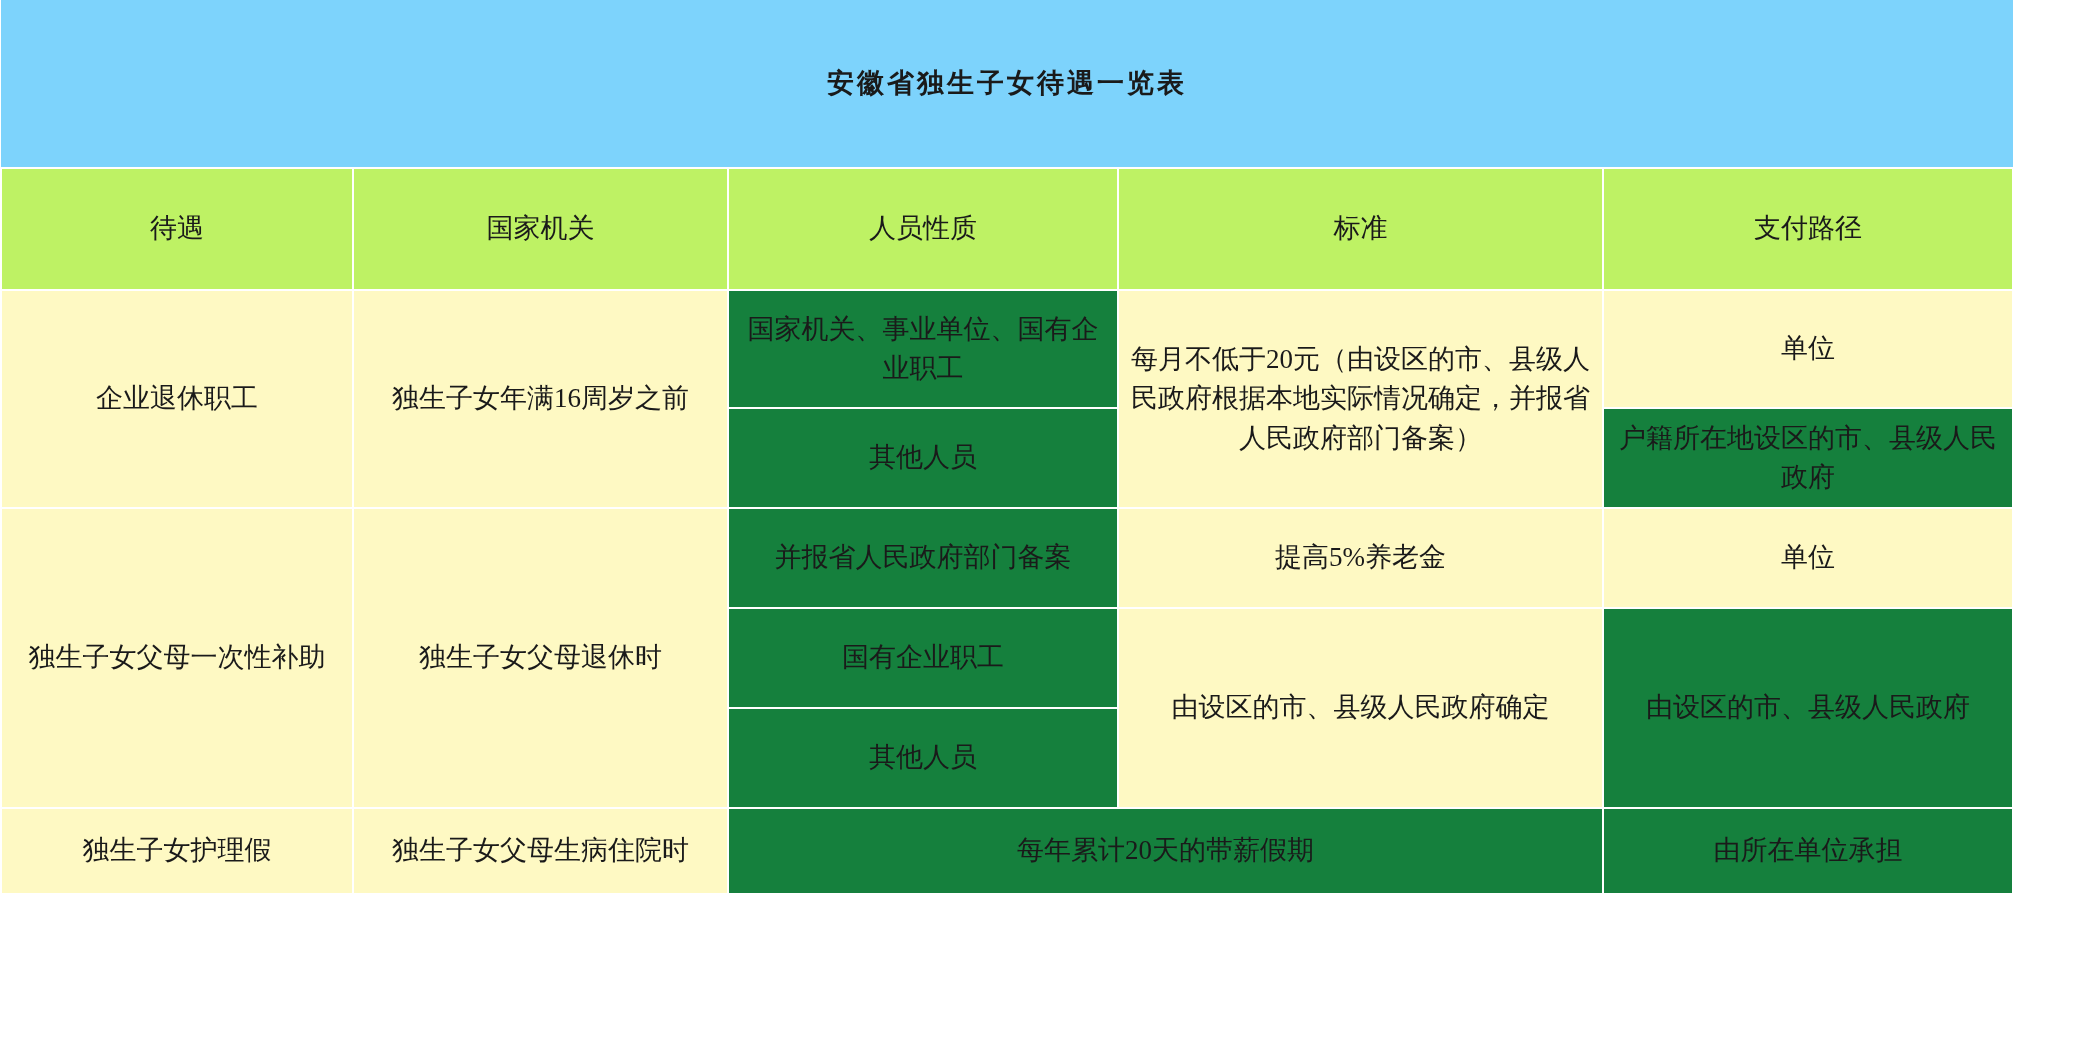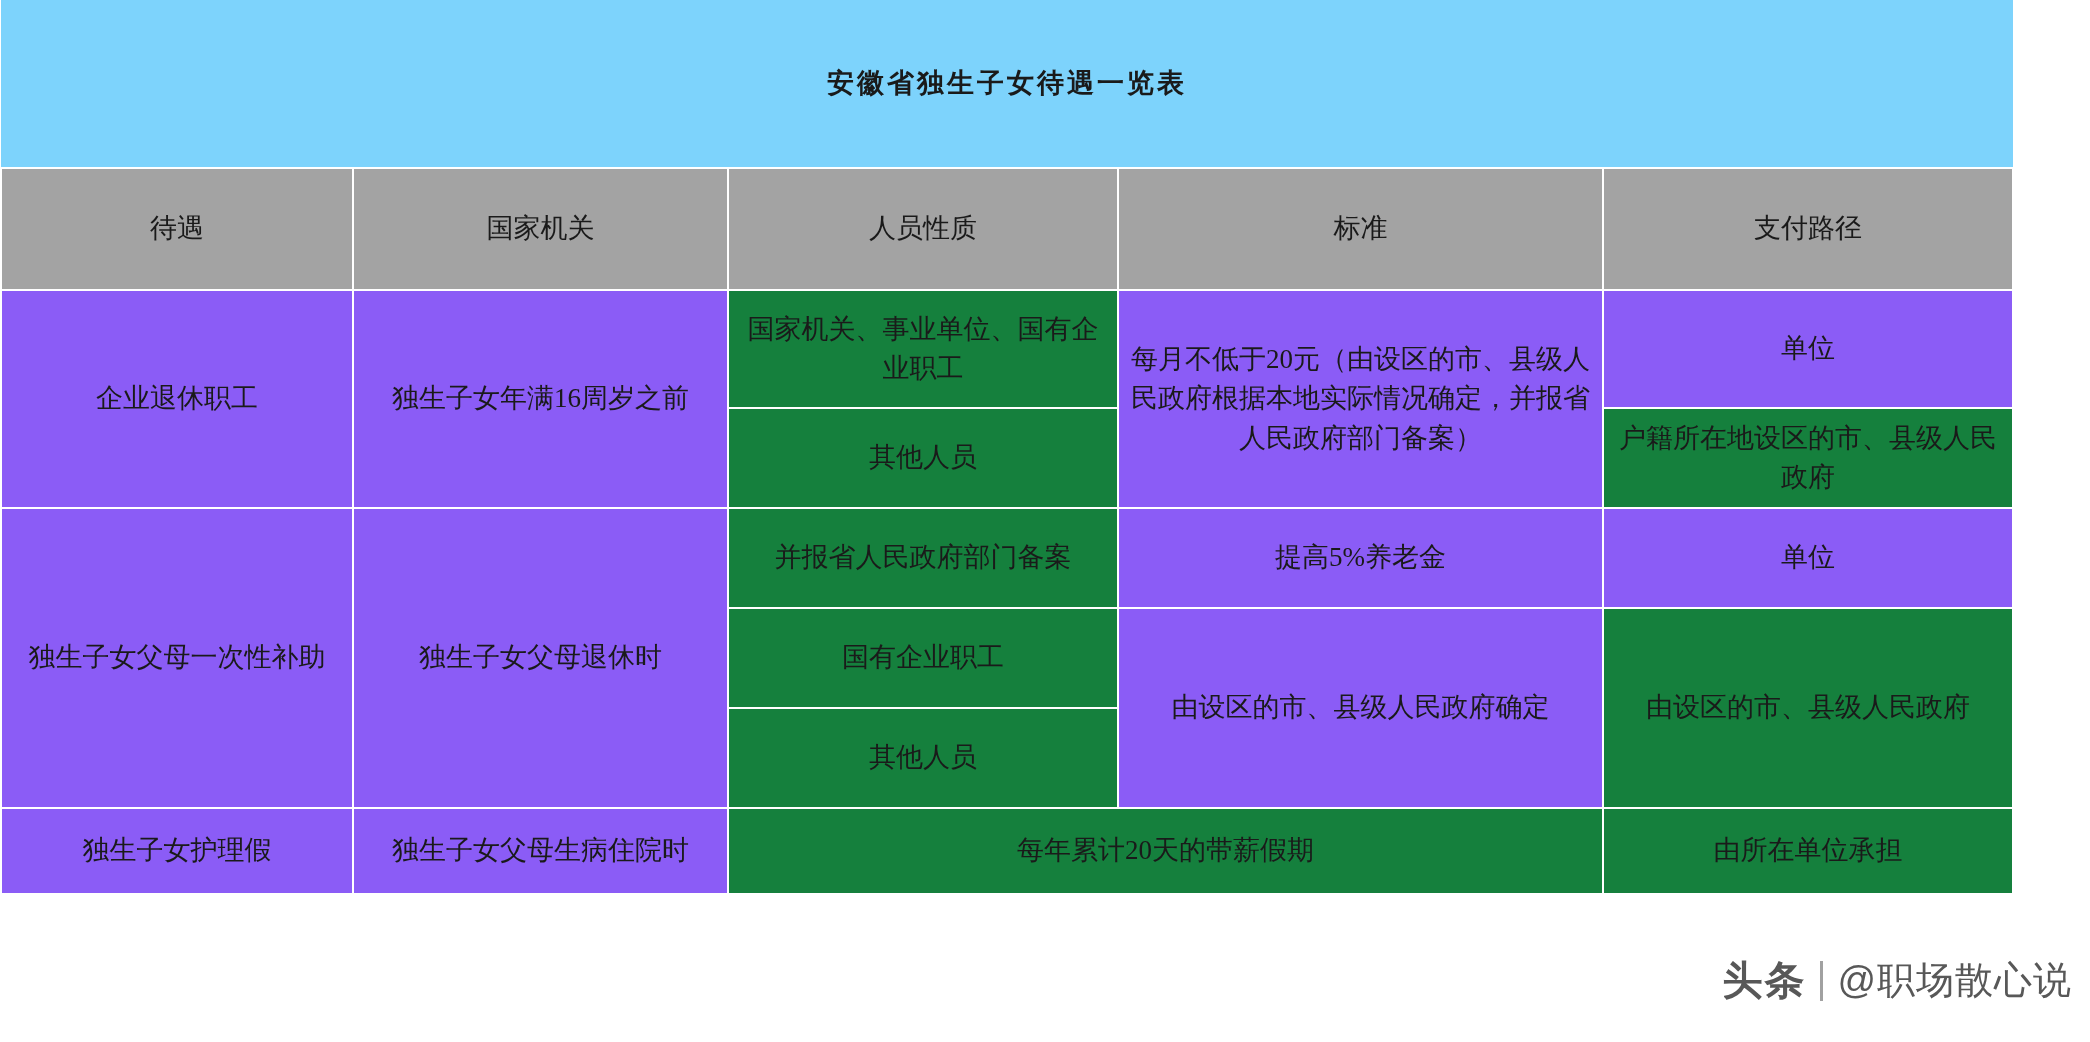--- a/index.html
+++ b/index.html
@@ -42,26 +42,26 @@
   .title-cell {
     background: #7dd3fc;
     color: #ffffff;
     font-size: 44px;
     font-weight: bold;
     letter-spacing: 3px;
     height: 155px;
     border: none !important;
   }
   .hdr {
-    background: #a3a3a3;
+    background: #bef264;
     height: 108px;
     font-size: 29px;
   }
   .lt {
-    background: #8b5cf6;
+    background: #fef9c3;
   }
   .md {
     background: #15803d;
   }
   .cell-just {
     text-align: left;
     padding-left: 18px;
     padding-right: 18px;
   }
   .watermark {
@@ -156,19 +156,14 @@
         <tr style="height:86px">
           <td class="lt">独生子女护理假</td>
           <td class="lt">独生子女父母生病住院时</td>
           <td class="md" colspan="2">每年累计20天的带薪假期</td>
           <td class="md">由所在单位承担</td>
         </tr>
       </tbody>
     </table>
   </div>
 
-  <div class="watermark">
-    <span class="wm-logo">头条</span>
-    <span class="wm-sep"></span>
-    <span class="wm-text">@职场散心说</span>
-  </div>
 
 </div>
 
 </body></html>

